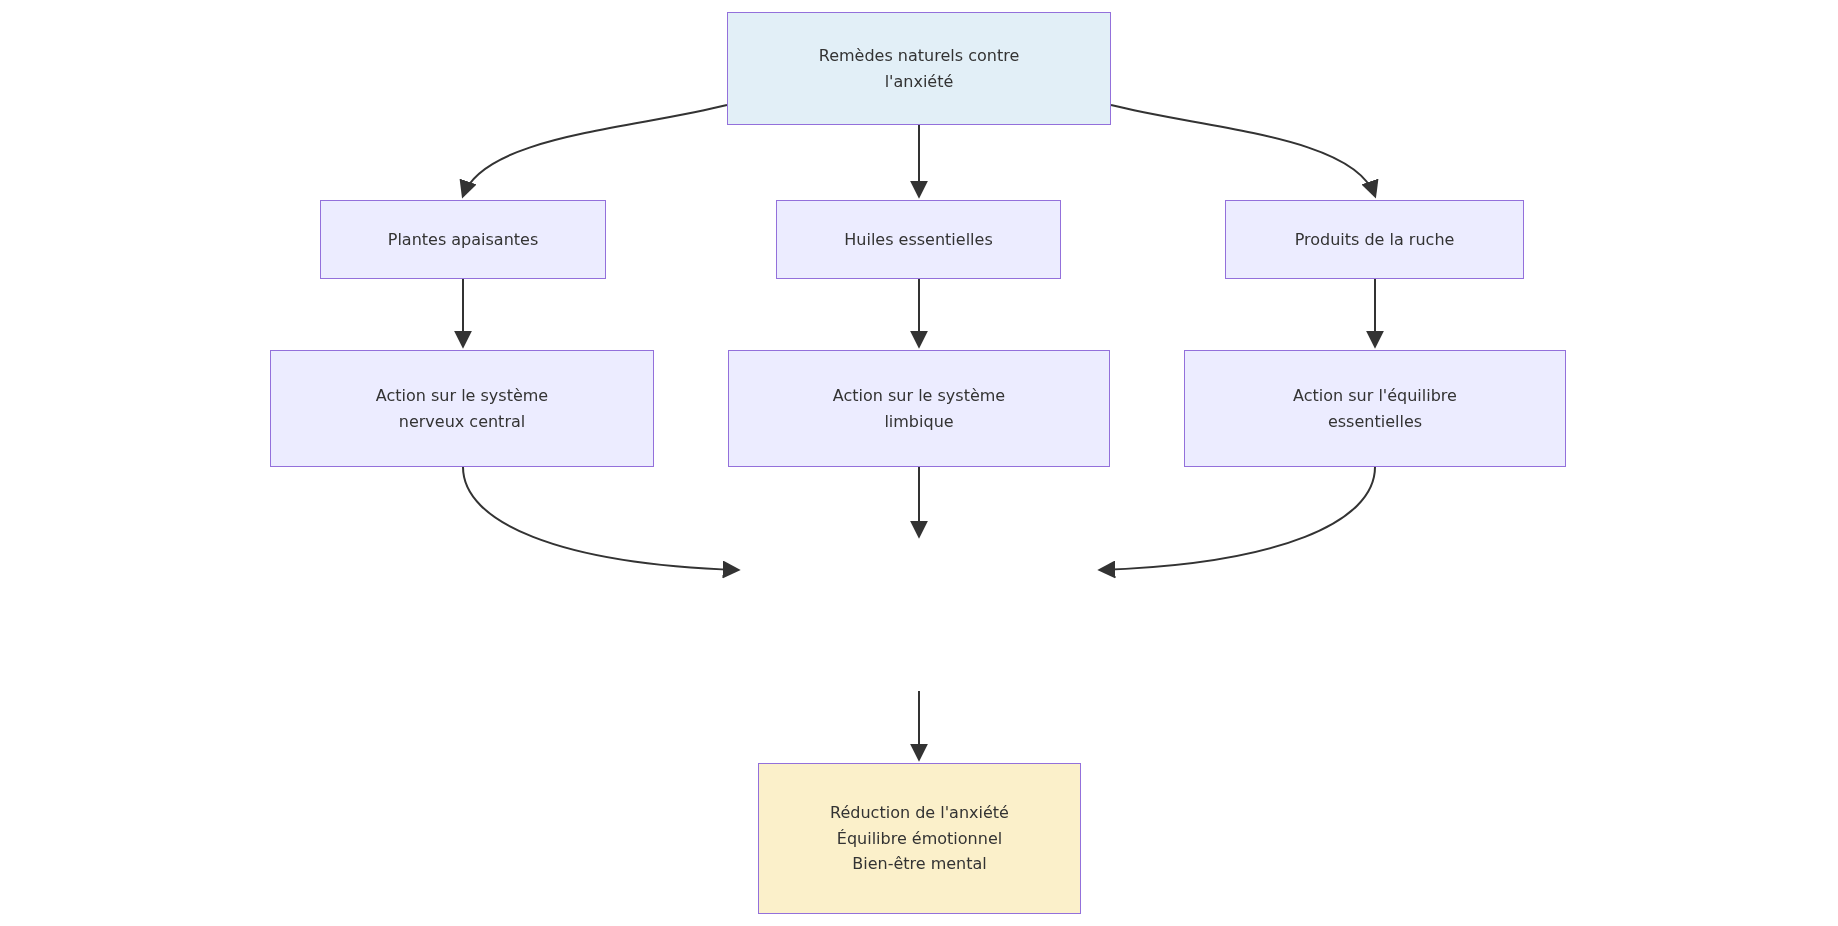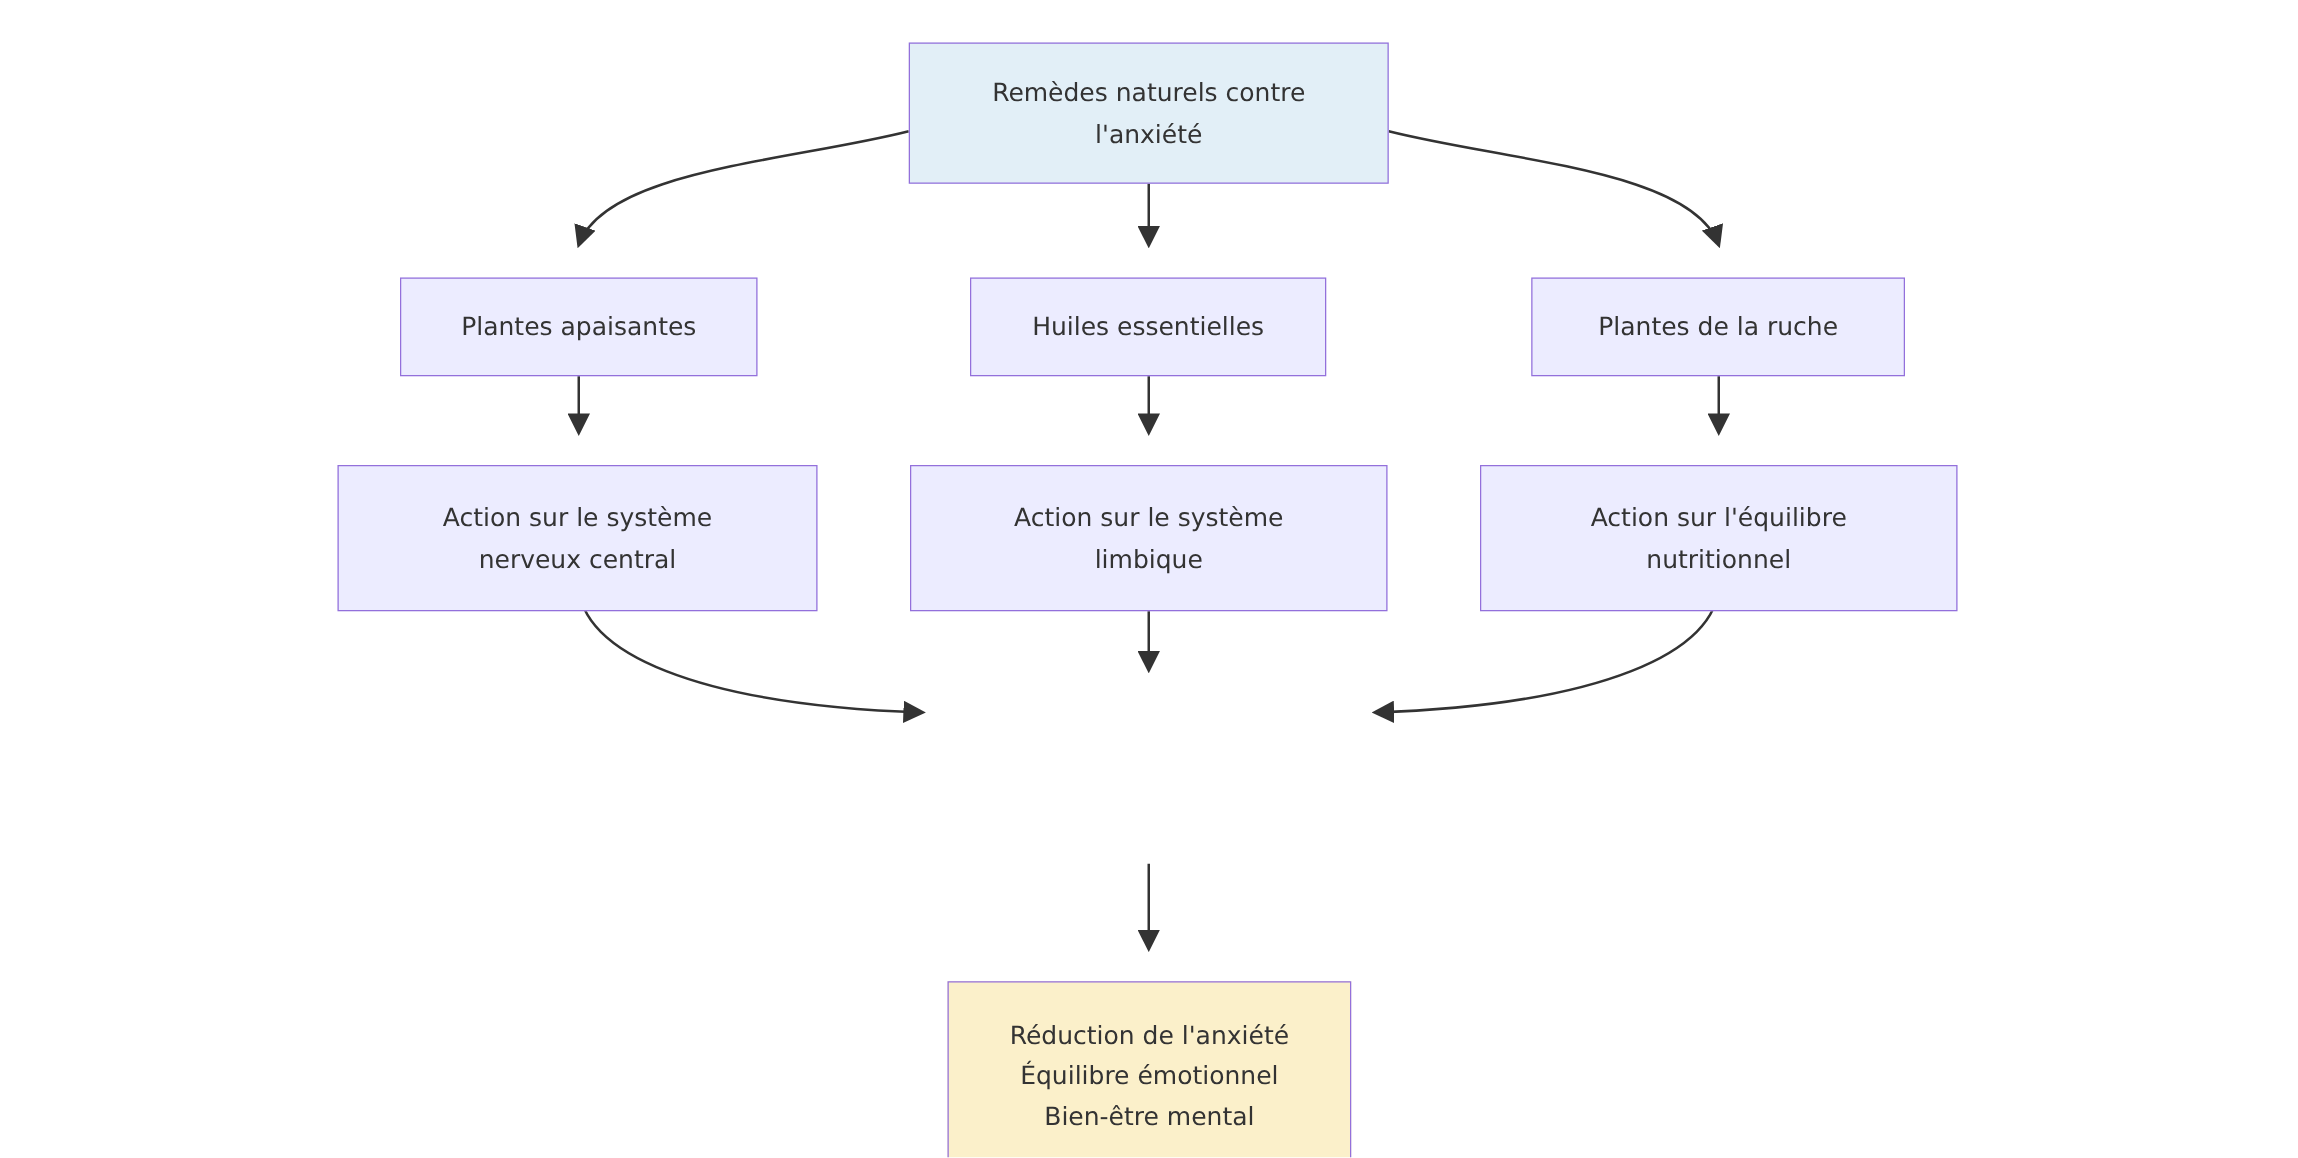--- a/index.html
+++ b/index.html
@@ -39,26 +39,25 @@
     stroke-width: 2px;
   }
   svg.edge-layer marker path { fill: var(--edge); }
   .node {
     position: absolute;
     display: flex;
     align-items: center;
     justify-content: center;
     text-align: center;
     white-space: pre-line;
-    font-size: 20px;
+    font-size: 16px;
     line-height: 1.62;
     color: var(--text);
     background: var(--category-fill);
     border: 1.4px solid var(--node-border);
-    margin-top: 22px;
   }
   .node.root    { background: var(--root-fill);    border-width: 1.8px; }
   .node.effects { background: var(--effects-fill); border-width: 1.8px; }
   .node.results { background: var(--results-fill); border-width: 1.8px; }
 </style>
 </head>
 <body>
 
 <div class="canvas">
 
@@ -80,29 +79,29 @@
     <path class="edge" d="M 919 691 L 919 759" marker-end="url(#arrow)"></path>
   </svg>
 
   <div class="node root" style="left:727px; top:12px; width:384px; height:113px;">Remèdes naturels contre
 l'anxiété</div>
 
   <div class="node" style="left:776px; top:200px; width:285px; height:79px;">Huiles essentielles</div>
 
   <div class="node" style="left:320px; top:200px; width:286px; height:79px;">Plantes apaisantes</div>
 
-  <div class="node" style="left:1225px; top:200px; width:299px; height:79px;">Plantes de la ruche</div>
+  <div class="node" style="left:1225px; top:200px; width:299px; height:79px;">Produits de la ruche</div>
 
   <div class="node" style="left:270px; top:350px; width:384px; height:117px;">Action sur le système
 nerveux central</div>
 
   <div class="node" style="left:728px; top:350px; width:382px; height:117px;">Action sur le système
 limbique</div>
 
   <div class="node" style="left:1184px; top:350px; width:382px; height:117px;">Action sur l'équilibre
-nutritionnel</div>
+essentielles</div>
 
 
   <div class="node results" style="left:758px; top:763px; width:323px; height:151px;">Réduction de l'anxiété
 Équilibre émotionnel
 Bien-être mental</div>
 
 </div>
 
 </body></html>

